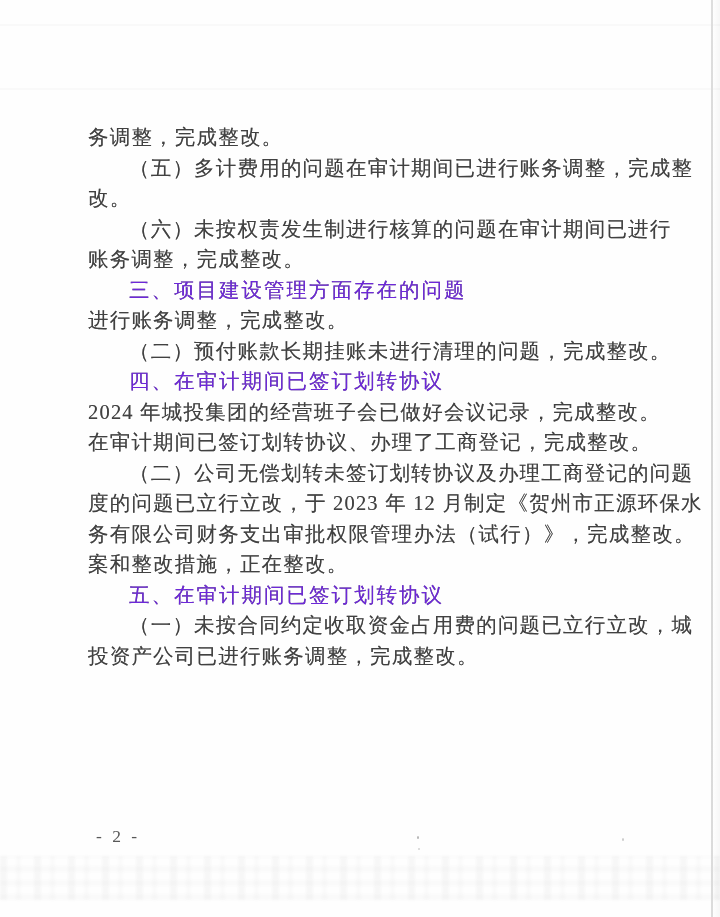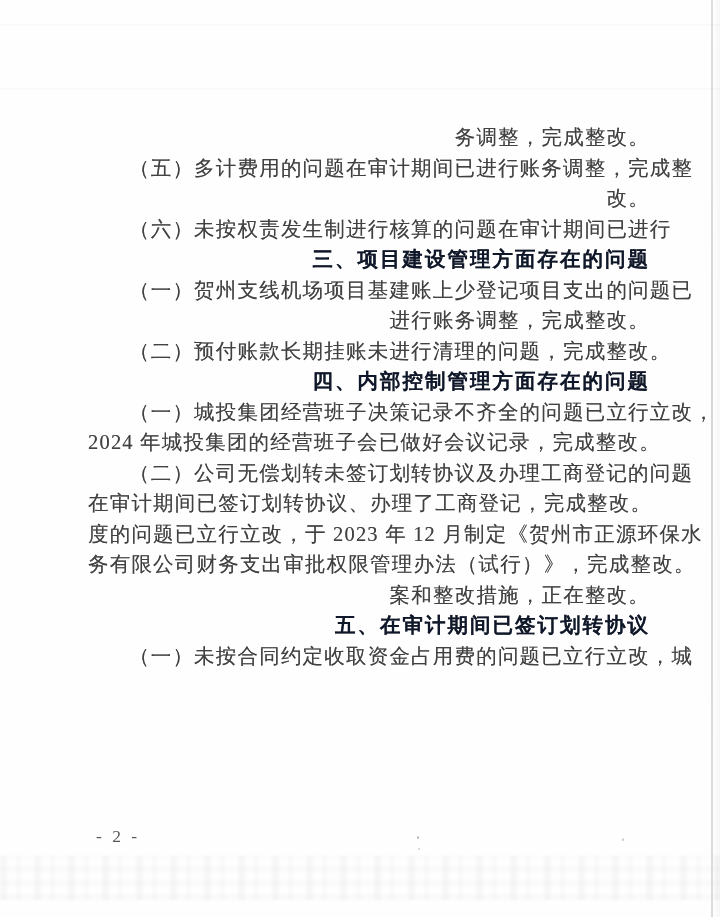--- a/index.html
+++ b/index.html
@@ -7,21 +7,20 @@
     padding: 0;
     background: #ffffff;
   }
   .page {
     position: relative;
     width: 720px;
     height: 917px;
     background: #fefefe;
     overflow: hidden;
     font-family: "Liberation Serif", "DejaVu Serif", serif;
-    text-align: right;
   }
   
   .scan-streak {
     position: absolute;
     left: 0;
     width: 100%;
     height: 2px;
     background: rgba(0,0,0,0.02);
   }
   .scan-streak.s1 { top: 24px; }
@@ -39,22 +38,22 @@
     color: #414141;
     letter-spacing: 1.2px;
     white-space: nowrap;
     text-shadow: 0 0 0.4px rgba(60,60,60,0.55);
   }
   .line.indent {
     padding-left: 41px;
   }
   .line.heading {
     font-family: "Liberation Sans", "DejaVu Sans", sans-serif;
-    font-weight: 700;
-    color: #0f172a;
+    font-weight: 400;
+    color: #6d28d9;
     letter-spacing: 2px;
     text-shadow: 0 0 0.5px rgba(20,20,20,0.6);
   }
   .page-number {
     position: absolute;
     left: 96px;
     top: 824px;
     font-size: 17.5px;
     line-height: 24px;
     color: #585858;
@@ -112,34 +111,34 @@
 
 <div class="page">
   <div class="scan-streak s1"></div>
   <div class="scan-streak s2"></div>
 
   <div class="text-block">
       <div class="line body">务调整，完成整改。</div>
       <div class="line body indent">（五）多计费用的问题在审计期间已进行账务调整，完成整</div>
       <div class="line body">改。</div>
       <div class="line body indent">（六）未按权责发生制进行核算的问题在审计期间已进行</div>
+      <div class="line body">账务调整，完成整改。</div>
       <div class="line heading indent">三、项目建设管理方面存在的问题</div>
-      <div class="line body indent">（一）贺州支线机场项目基建账上少登记项目支出的问题已</div>
       <div class="line body">进行账务调整，完成整改。</div>
       <div class="line body indent">（二）预付账款长期挂账未进行清理的问题，完成整改。</div>
-      <div class="line heading indent">四、内部控制管理方面存在的问题</div>
-      <div class="line body indent">（一）城投集团经营班子决策记录不齐全的问题已立行立改，</div>
+      <div class="line heading indent">四、在审计期间已签订划转协议</div>
       <div class="line body">2024 年城投集团的经营班子会已做好会议记录，完成整改。</div>
+      <div class="line body">在审计期间已签订划转协议、办理了工商登记，完成整改。</div>
       <div class="line body indent">（二）公司无偿划转未签订划转协议及办理工商登记的问题</div>
-      <div class="line body">在审计期间已签订划转协议、办理了工商登记，完成整改。</div>
       <div class="line body">度的问题已立行立改，于 2023 年 12 月制定《贺州市正源环保水</div>
       <div class="line body">务有限公司财务支出审批权限管理办法（试行）》，完成整改。</div>
       <div class="line body">案和整改措施，正在整改。</div>
       <div class="line heading indent">五、在审计期间已签订划转协议</div>
       <div class="line body indent">（一）未按合同约定收取资金占用费的问题已立行立改，城</div>
+      <div class="line body">投资产公司已进行账务调整，完成整改。</div>
     </div>
 
   <div class="page-number">- 2 -</div>
 
   <div class="noise-band"></div>
   <div class="speck k1"></div>
   <div class="speck k2"></div>
   <div class="speck k3"></div>
   <div class="edge-shade"></div>
   <div class="edge-line"></div>

